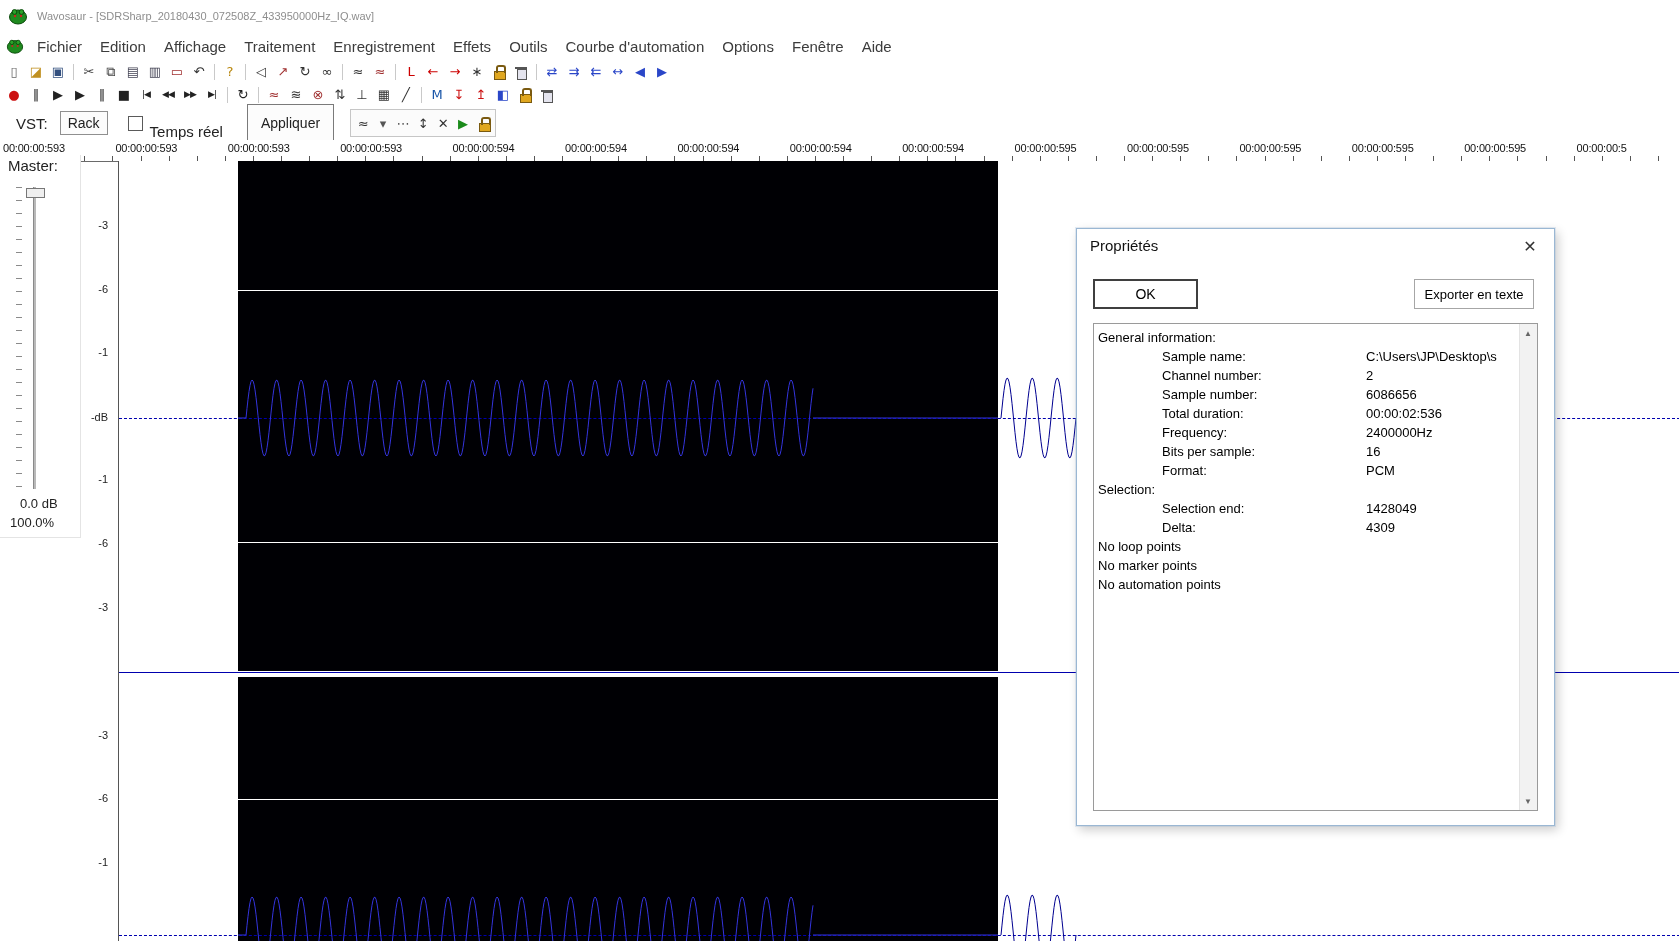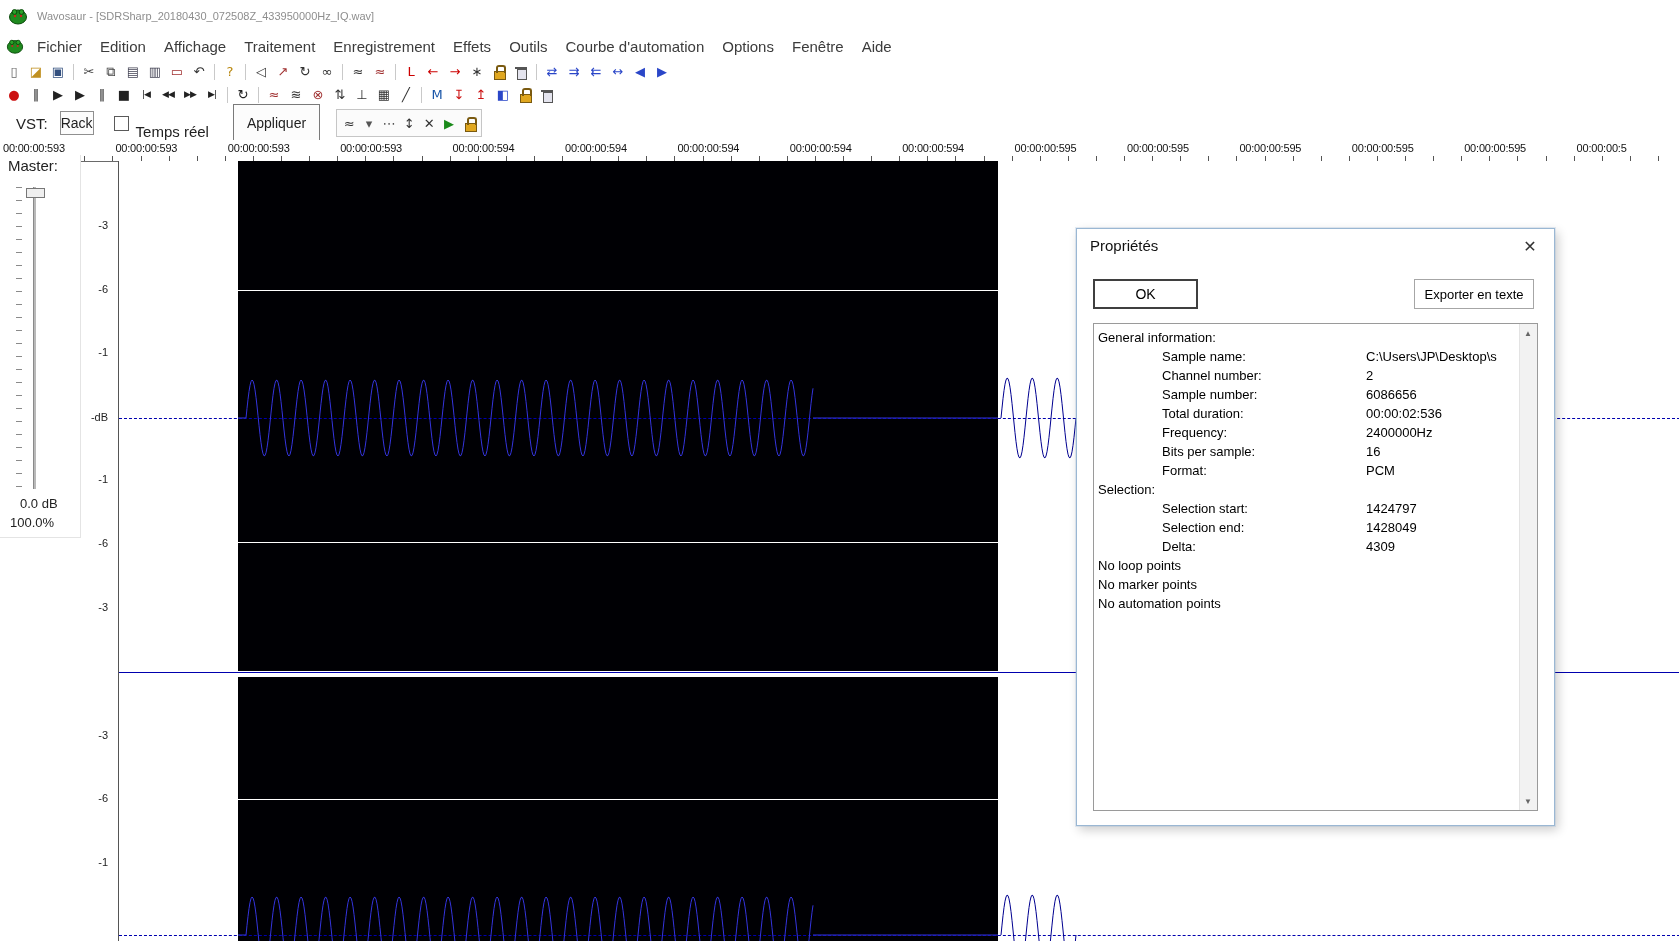--- a/index.html
+++ b/index.html
@@ -27,21 +27,21 @@
   .tsep{width:1px;height:16px;background:#c9c9c9;margin:0 4px;display:inline-block;}
   .tbtn.ic-lock::before{content:"";position:absolute;left:6px;top:9px;width:10px;height:7px;background:#e0a71f;border:1px solid #7a5a10;}
   .tbtn.ic-lock::after{content:"";position:absolute;left:8px;top:3px;width:6px;height:6px;border:2px solid #7a5a10;border-bottom:none;border-radius:3px 3px 0 0;}
   .tbtn.ic-trash::before{content:"";position:absolute;left:7px;top:7px;width:8px;height:9px;background:#e4e4ee;border:1px solid #555;}
   .tbtn.ic-trash::after{content:"";position:absolute;left:5px;top:5px;width:12px;height:2px;background:#555;}
 
   
   .vstrow{position:absolute;left:0;right:0;top:106px;height:34px;display:flex;align-items:center;padding-left:16px;background:#fff;}
   .vstlabel{font-size:15px;color:#222;text-align:right;}
   .btn95{background:#fcfcfc;border:1px solid #8f8f8f;color:#222;font-size:14px;font-family:"Liberation Sans",sans-serif;}
-  .rackbtn{margin-left:12px;padding:3px 0;text-align:right;}
+  .rackbtn{margin-left:12px;padding:3px 7px;text-align:right;}
   .chkwrap{display:flex;align-items:center;margin-left:20px;gap:7px;}
   .cbx{width:13px;height:13px;border:1px solid #5a5a5a;background:#fff;display:inline-block;}
   .chklabel{font-size:15px;color:#222;margin-top:16px;}
   .applybtn{margin-left:24px;padding:10px 13px;border:1px solid #7a7a7a;}
   .vst-tools{display:flex;align-items:center;border:1px solid #c6c6c6;background:#fbfbfb;padding:1px 2px;height:24px;margin-left:16px;}
   .vst-tools .tbtn{width:20px;height:18px;}
 
   
   .ruler{position:absolute;left:0;right:0;top:140px;height:21px;background:#fff;border-bottom:1px solid #6a6a6a;
          background-image:repeating-linear-gradient(to right,#555 0 1px,transparent 1px 28.1px);
@@ -415,21 +415,20 @@
       <div class="drows">
         <div class="drow"><span class="dlabel">General information:</span></div>
         <div class="drow"><span class="dlabel ind">Sample name:</span><span class="dval">C:\Users\JP\Desktop\s</span></div>
         <div class="drow"><span class="dlabel ind">Channel number:</span><span class="dval">2</span></div>
         <div class="drow"><span class="dlabel ind">Sample number:</span><span class="dval">6086656</span></div>
         <div class="drow"><span class="dlabel ind">Total duration:</span><span class="dval">00:00:02:536</span></div>
         <div class="drow"><span class="dlabel ind">Frequency:</span><span class="dval">2400000Hz</span></div>
         <div class="drow"><span class="dlabel ind">Bits per sample:</span><span class="dval">16</span></div>
         <div class="drow"><span class="dlabel ind">Format:</span><span class="dval">PCM</span></div>
         <div class="drow"><span class="dlabel">Selection:</span></div>
-        <div class="drow"><span class="dlabel ind">Selection start:</span><span class="dval">1424797</span></div>
         <div class="drow"><span class="dlabel ind">Selection end:</span><span class="dval">1428049</span></div>
         <div class="drow"><span class="dlabel ind">Delta:</span><span class="dval">4309</span></div>
         <div class="drow"><span class="dlabel">No loop points</span></div>
         <div class="drow"><span class="dlabel">No marker points</span></div>
         <div class="drow"><span class="dlabel">No automation points</span></div>
       </div>
       <div class="dscroll">
         <button class="sarrow sup">▲</button>
         <button class="sarrow sdown">▼</button>
       </div>

